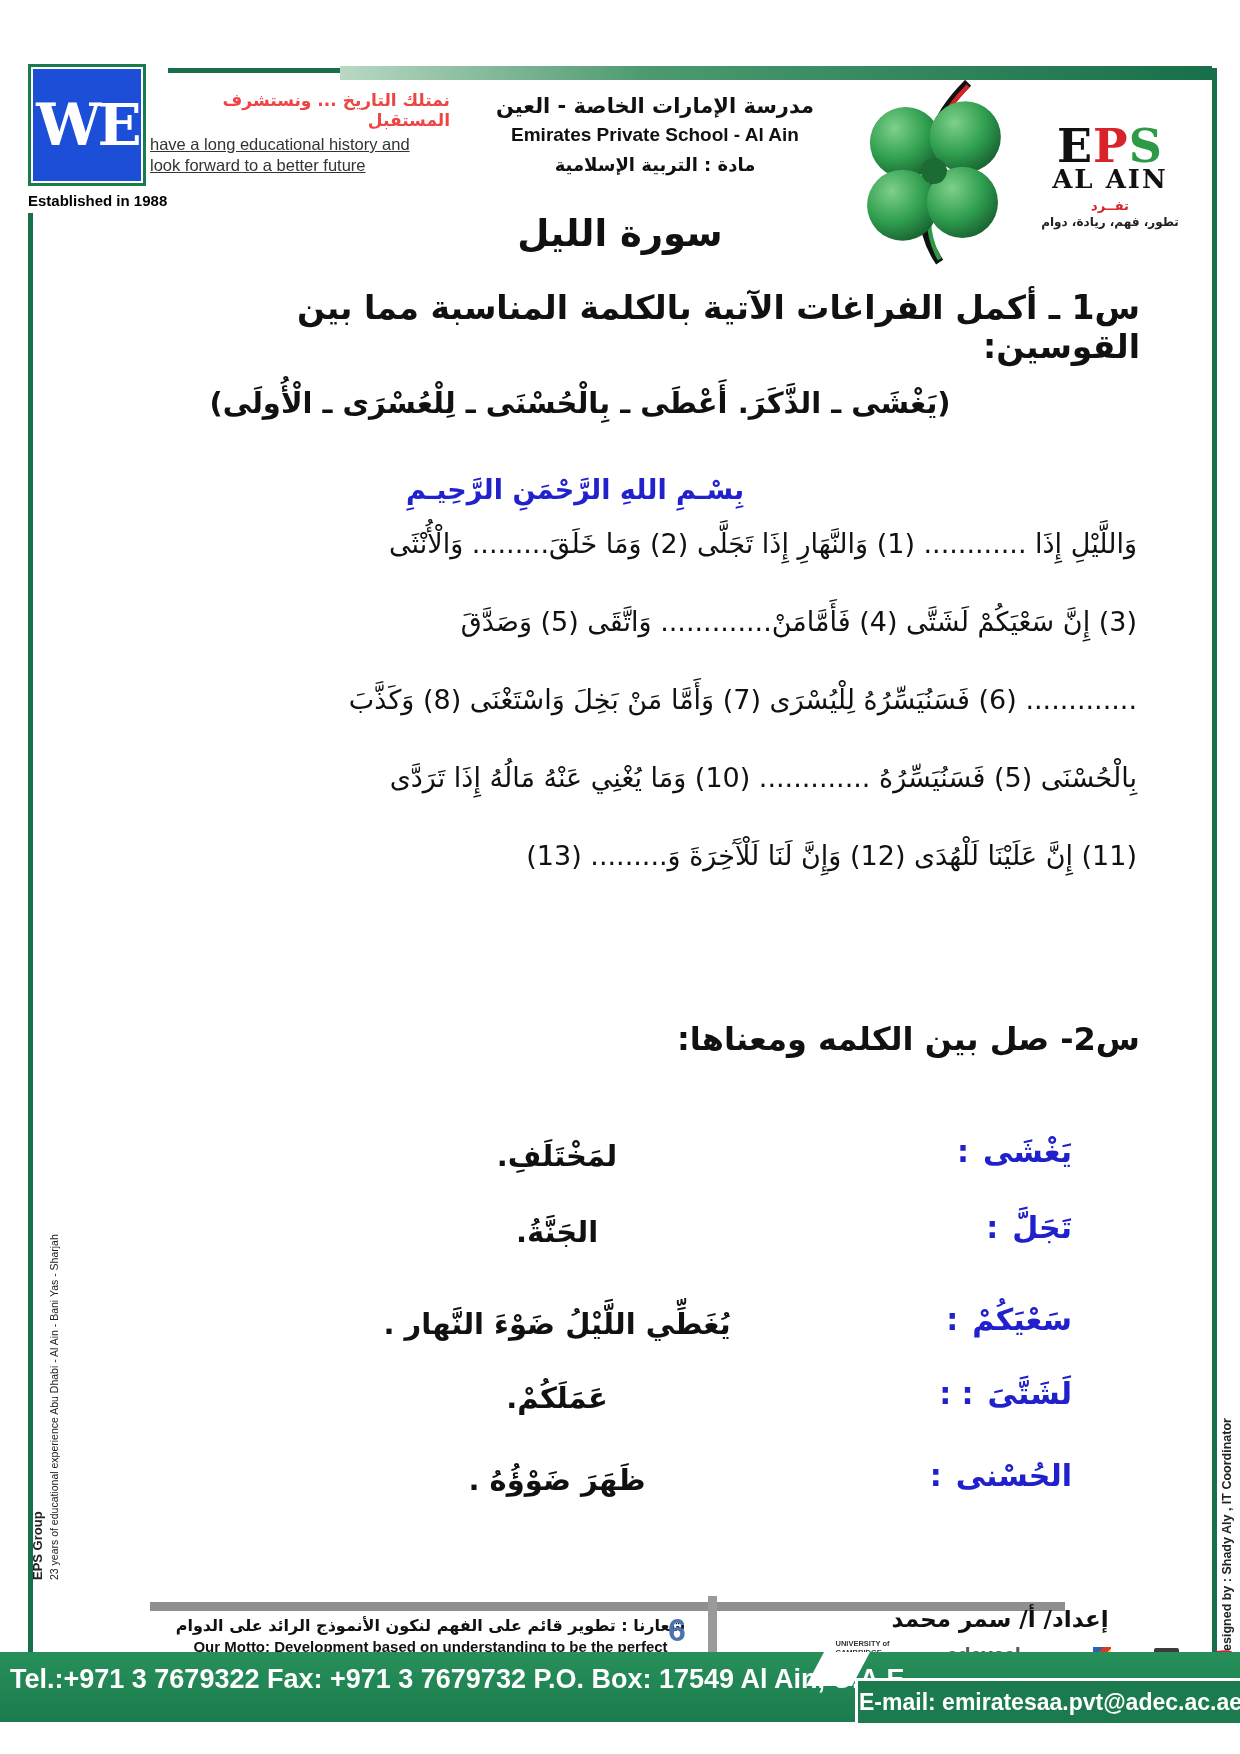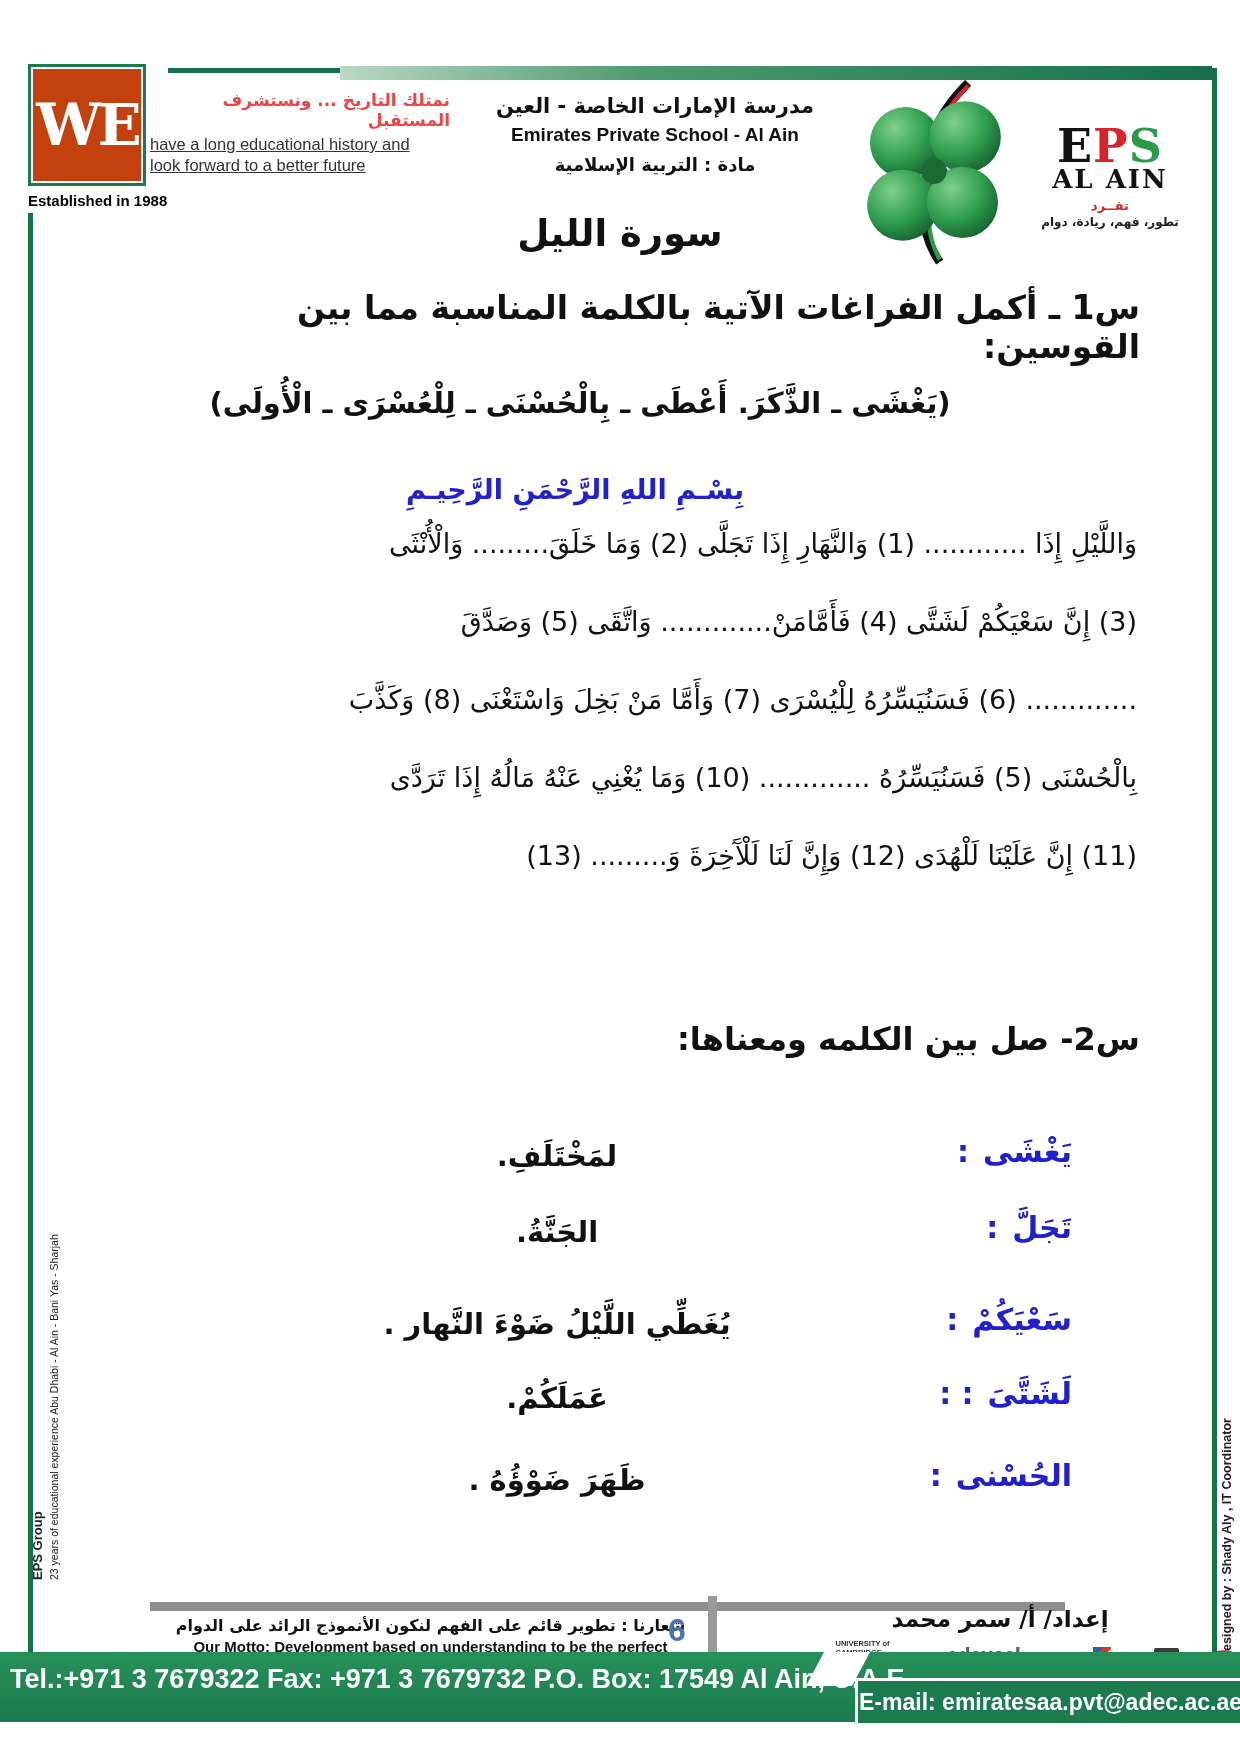--- a/index.html
+++ b/index.html
@@ -8,21 +8,21 @@
   .ar{font-family:"DejaVu Sans",sans-serif;direction:rtl;unicode-bidi:plaintext;}
 
   
   .frame{position:absolute;left:28px;top:68px;width:1179px;height:1585px;
          border:5px solid #17704a;}
   .frame-top-grad{position:absolute;left:340px;top:66px;width:872px;height:14px;
          background:linear-gradient(to right,#b9d8c4,#4d9a70 35%,#17704a);}
 
   
   .we-wrap{position:absolute;left:24px;top:60px;width:136px;background:#fff;padding:4px;}
-  .we-box{width:118px;height:122px;background:#c2410c;display:flex;align-items:center;justify-content:center;
+  .we-box{width:118px;height:122px;background:#1d4ed8;display:flex;align-items:center;justify-content:center;
           box-shadow:inset 0 0 0 3px #1b7b4e, inset 0 0 0 5px #fff;}
   .we-box span{color:#fff;font:bold 58px "DejaVu Serif",serif;letter-spacing:-4px;}
   .established{margin-top:6px;font:bold 15px "Liberation Sans",sans-serif;color:#000;white-space:nowrap;}
 
   
   .hist{position:absolute;left:150px;top:90px;width:300px;}
   .hist .a{font:bold 17px "DejaVu Sans",sans-serif;direction:rtl;text-align:right;color:#ef4444;}
   .hist .e{font:16.5px "Liberation Sans",sans-serif;color:#333;line-height:21px;margin-top:4px;text-decoration:underline;}
 
   

